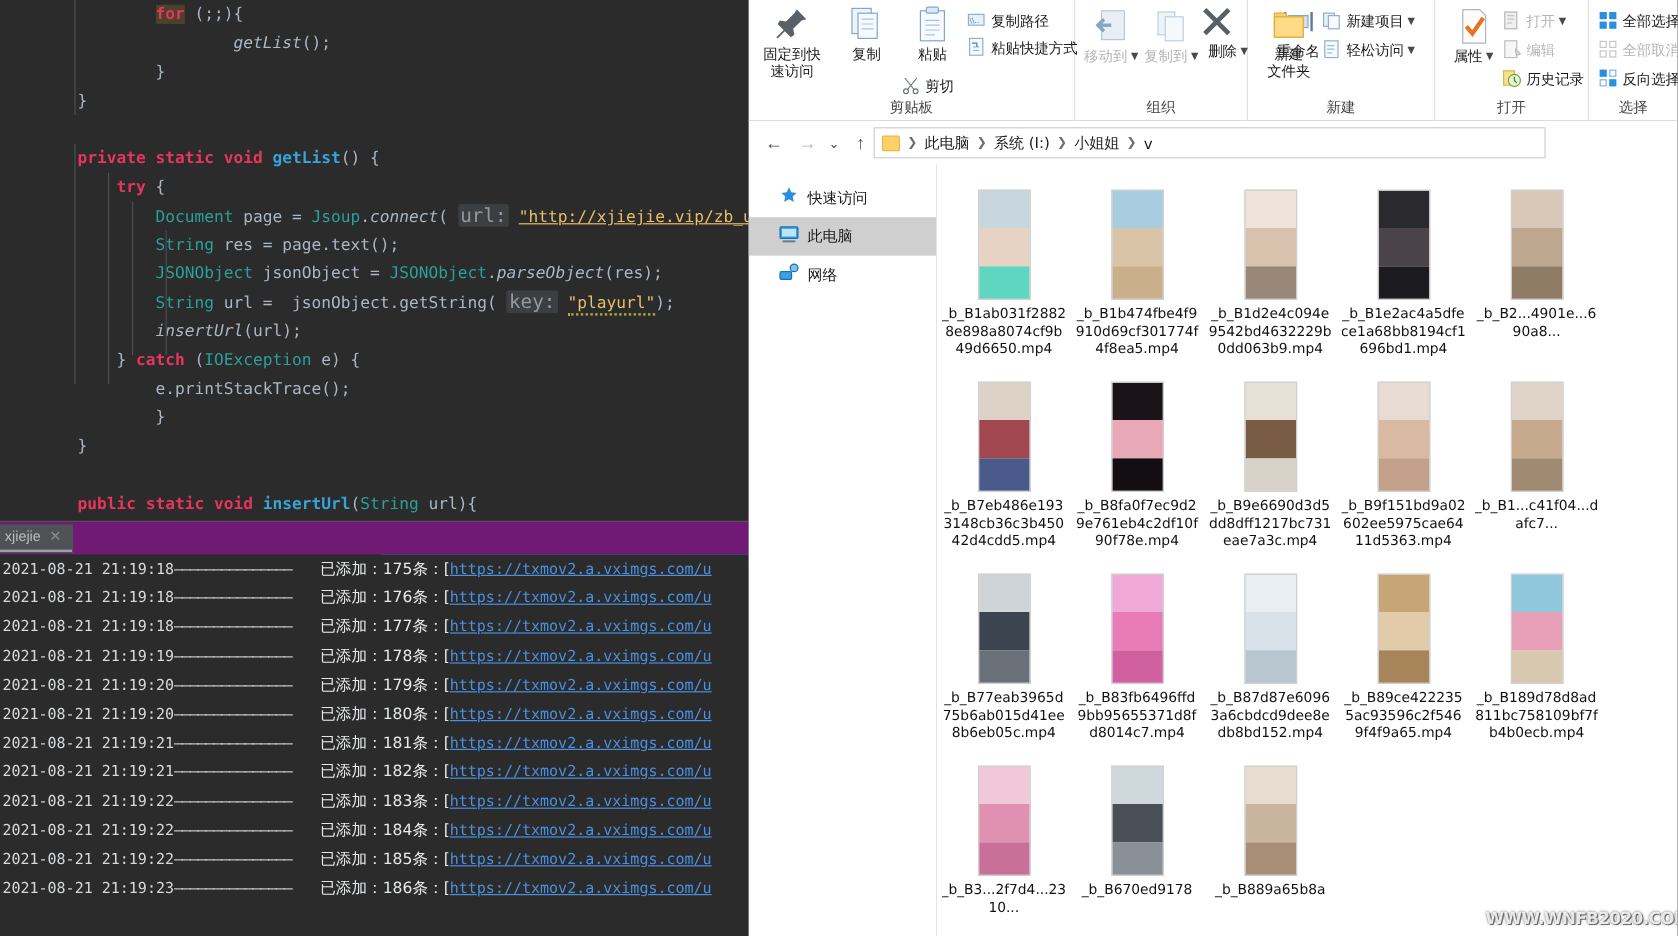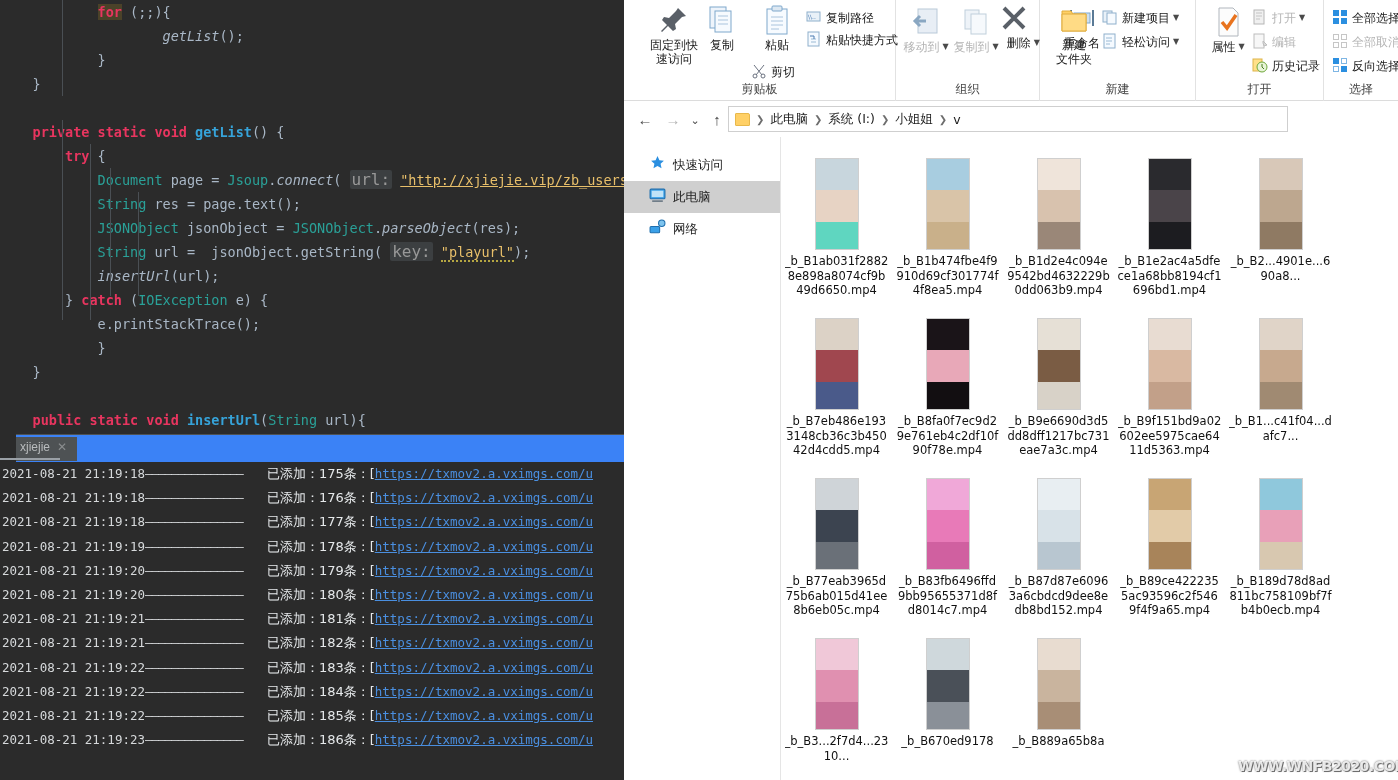--- a/index.html
+++ b/index.html
@@ -15,38 +15,38 @@
     position: absolute; left: 0; top: 0; width: 624px; height: 780px;
     background: #2b2b2b; overflow: hidden;
   }
   #editor {
     position: absolute; left: 0; top: 0; width: 624px; height: 434px;
     background: #2b2b2b; overflow: hidden;
     font-family: "DejaVu Sans Mono", "Liberation Mono", monospace;
     font-size: 13.5px; line-height: 24px;
     white-space: pre;
   }
-  .cline { height: 24px; padding-left: 0; white-space: pre; }
+  .cline { height: 24px; padding-left: 0; white-space: pre; margin-left: 32px; }
   .guide { position: absolute; width: 1px; background: #4a4f54; }
   .kw   { color: #e8355f; font-weight: bold; }   
   .typ  { color: #2aa198; }                       
   .meth { color: #36a3d9; font-weight: bold; }
   .mi   { color: #a9b7c6; font-style: italic; }
   .plain{ color: #a9b7c6; }
   .str  { color: #e8bf6a; }
   .link { color: #e8bf6a; text-decoration: underline; }
   .hint { color: #989898; background: #3c3f41; border-radius: 2px;
           font-size: 16px; padding: 0 2px; font-style: normal; }
   .hl   { background: #4b4229; }
   .wav  { border-bottom: 2px dotted #b5a642; }
 
   
   #console-tabs {
     position: absolute; left: 0; top: 434px; width: 624px; height: 38px;
-    background: #3b82f6; border-top: 1px solid #4e5254; margin-left: 16px;
+    background: #701a75; border-top: 1px solid #4e5254;
   }
   #console-tab {
     position: absolute; left: 0; top: 2px; height: 24px;
     padding: 3px 10px 0 4px; font-size: 12px; color: #b9bcbe;
     background: #4e5254;
   }
   #console-tab .x { color: #8a8d8f; margin-left: 7px; font-size: 12px; }
   #tab-underline {
     position: absolute; left: 0; top: 458px; width: 60px; height: 2px;
     background: #9aa0a6;
@@ -208,21 +208,21 @@
         <div class="logline"><span class="ts">2021-08-21  21:19:22</span><span class="dash">———————————————</span><span style="display:inline-block;width:24px"></span><span class="zh">已添加：185条：[</span><a class="u" href="#">https://txmov2.a.vximgs.com/u</a></div>
         <div class="logline"><span class="ts">2021-08-21  21:19:23</span><span class="dash">———————————————</span><span style="display:inline-block;width:24px"></span><span class="zh">已添加：186条：[</span><a class="u" href="#">https://txmov2.a.vximgs.com/u</a></div>
       </div>
   </div>
 
   <div id="explorer">
 
     <div id="ribbon">
         <div class="rgroup" style="left: 0px; width: 272px;">
           <div class="rgroup-title">剪贴板</div>
-          <div class="bigbtn" style="left: 24px; top: 4px;"><span class="ic" style="display: block; width: 32px; height: 34px; margin: 0px auto;"><svg width="32" height="32" viewBox="0 0 32 32">
+          <div class="bigbtn" style="left: 10px; top: 4px;"><span class="ic" style="display: block; width: 32px; height: 34px; margin: 0px auto;"><svg width="32" height="32" viewBox="0 0 32 32">
                 <g fill="#5a6068">
                   <path d="M20 4l8 8-4 1-7 7 1 5-3 2-5-5-6 6-1-1 6-6-5-5 2-3 5 1 7-7z"></path>
                 </g>
               </svg></span><span>固定到快<br>速访问</span></div>
           <div class="bigbtn" style="left: 72px; top: 4px;"><span class="ic" style="display: block; width: 32px; height: 34px; margin: 0px auto;"><svg width="32" height="32" viewBox="0 0 32 32">
                 <rect x="4" y="3" width="16" height="21" fill="#eef4fb" stroke="#7fa8cc"></rect>
                 <rect x="9" y="7" width="16" height="21" fill="#f6fafe" stroke="#7fa8cc"></rect>
                 <g stroke="#aac4dd">
                   <line x1="12" y1="12" x2="22" y2="12"></line>
                   <line x1="12" y1="16" x2="22" y2="16"></line>

